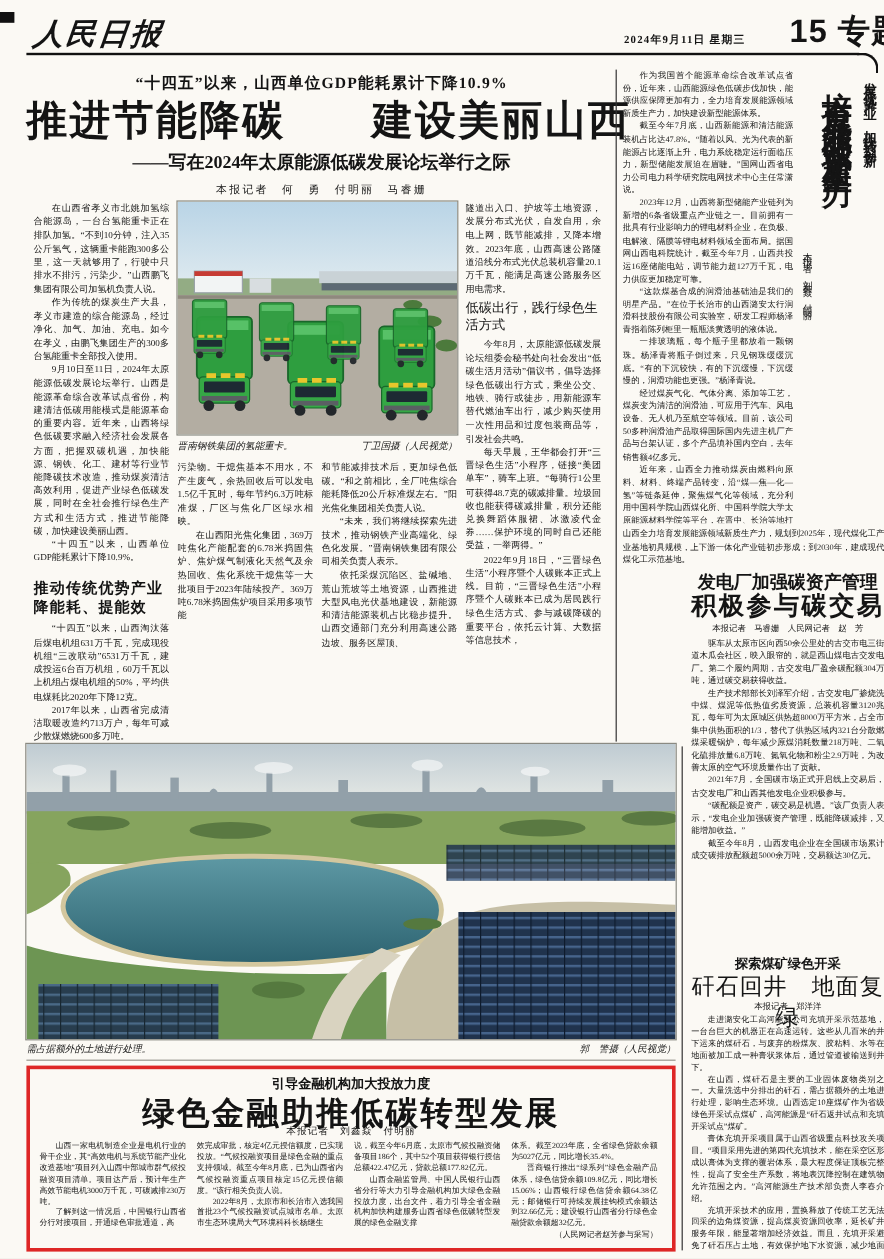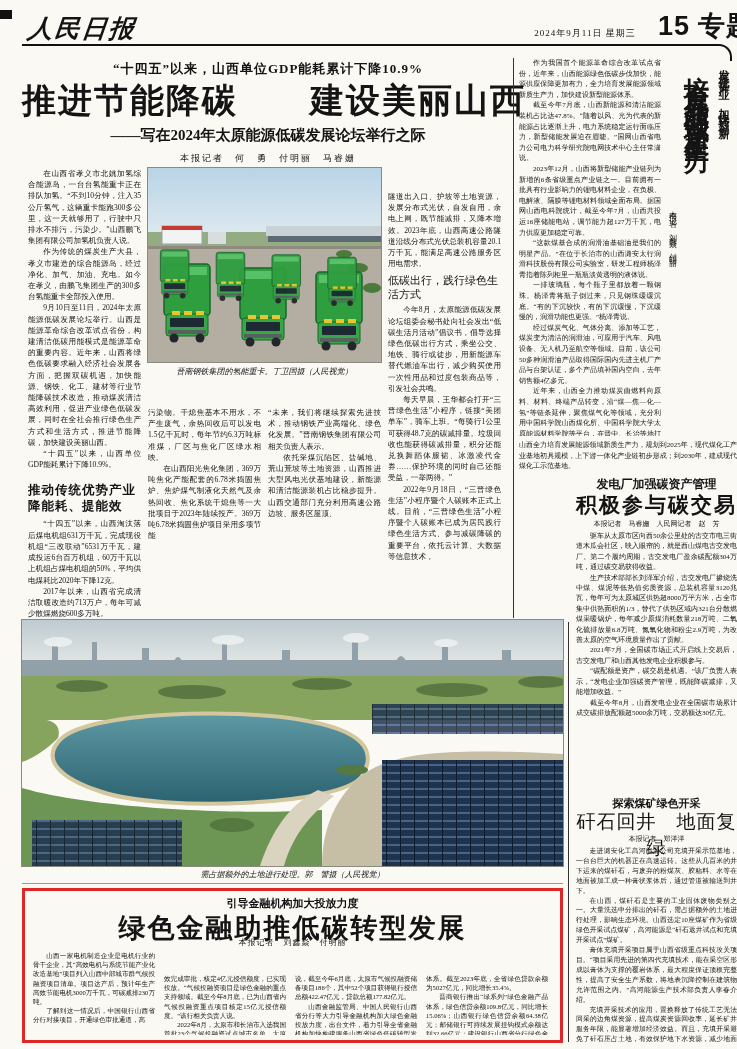--- a/index.html
+++ b/index.html
@@ -4,41 +4,41 @@
 <style>
   html,body{margin:0;padding:0;background:#e9e7e0;}
   #page{position:relative;width:737px;height:1049px;background:#fbf9f4;color:#141414;
         font-family:"Liberation Serif","DejaVu Serif",serif;overflow:hidden;}
   .abs{position:absolute;}
   .ctr{text-align:center;}
   
   #corner-block{left:0;top:10px;width:12px;height:9px;background:#111;}
   #masthead{left:28px;top:12px;font-size:25px;font-weight:bold;font-style:italic;
             letter-spacing:2px;transform:skewX(-6deg);}
-  #pub-date{left:520px;top:27px;width:130px;font-size:9px;font-weight:normal;text-align:center;letter-spacing:1px;}
+  #pub-date{left:520px;top:27px;width:130px;font-size:9px;font-weight:bold;text-align:left;letter-spacing:1px;}
   #page-info{left:658px;top:8px;font-size:27px;font-weight:bold;letter-spacing:1px;white-space:nowrap;}
   #page-info .num{font-family:"Liberation Sans",sans-serif;margin-right:8px;}
   #header-rule{left:22px;top:44px;width:694px;height:2px;background:#111;}
   #header-curl{left:714px;top:44px;width:16px;height:15px;border-top:2px solid #111;
                border-right:2px solid #111;border-top-right-radius:13px;}
   
   #main-art{left:22px;top:54px;width:492px;height:566px;}
   #main-kicker{left:0;top:6px;width:100%;font-size:13px;font-weight:bold;letter-spacing:1px;}
   #main-headline{left:0;top:24px;width:100%;font-size:34px;font-weight:bold;letter-spacing:2px;white-space:nowrap;}
   #main-dek{left:0;top:72px;width:100%;font-size:15px;font-weight:bold;}
   #main-byline{left:0;top:98px;width:100%;font-size:9px;letter-spacing:2px;}
   .col{overflow:hidden;}
   .body{font-size:7.6px;line-height:11.2px;text-align:justify;}
   .body p{margin:0;text-indent:2em;}
-  .cont p:first-child{text-indent:0;margin-top:23px;}
+  .cont p:first-child{text-indent:0;}
   .sub1{font-size:12.5px;line-height:16px;font-weight:bold;margin:12px 0 4px;
         font-family:"Liberation Sans",sans-serif;letter-spacing:1px;}
   .sub3{font-size:11px;line-height:14px;font-weight:normal;margin:4px 0 3px;
         font-family:"Liberation Sans",sans-serif;}
-  .caption{font-size:8px;font-style:italic;display:flex;justify-content:center;}
+  .caption{font-size:8px;font-style:italic;display:flex;justify-content:space-between;}
   .photo-frame{outline:1px solid #8a8a82;}
   
   #photo2-cap{left:22px;top:869px;width:541px;}
   #rule-under-photo{left:22px;top:883px;width:541px;height:1px;background:#9a978e;}
   
   #finance{left:22px;top:888px;width:535px;height:149px;border:3px solid #de2726;}
   #fin-kicker{left:0;top:5px;width:100%;font-size:11px;font-weight:bold;font-family:"Liberation Sans",sans-serif;}
   #fin-headline{left:0;top:19px;width:100%;font-size:27px;font-weight:bold;letter-spacing:2px;}
   #fin-byline{left:0;top:46px;width:100%;font-size:8px;letter-spacing:1px;}
   .fin-col{top:60px;width:122px;height:84px;font-size:6.6px;line-height:9.2px;overflow:hidden;}
@@ -48,21 +48,21 @@
   #vrule2{left:568px;top:622px;width:1px;height:420px;background:#333;}
   #energy{left:519px;top:56px;width:218px;height:416px;}
   #energy-body{left:0;top:2px;width:142px;height:378px;font-size:7px;line-height:10.6px;}
   #energy-byline{left:147px;top:148px;height:190px;writing-mode:vertical-rl;font-size:8px;letter-spacing:3px;}
   #energy-headline{left:161px;top:0;height:416px;writing-mode:vertical-rl;
                    font-size:25px;font-weight:bold;letter-spacing:6px;}
   #energy-kicker{left:197px;top:4px;height:132px;writing-mode:vertical-rl;
                  font-size:11px;font-weight:bold;letter-spacing:4px;font-family:"Liberation Sans",sans-serif;}
   #energy-ending{left:0;top:384px;width:218px;height:32px;font-size:7px;line-height:10.6px;}
   #carbon{left:576px;top:474px;width:161px;height:318px;}
-  #carbon-kicker{left:0;top:2px;width:100%;font-size:12px;font-weight:bold;}
+  #carbon-kicker{left:0;top:2px;width:100%;font-size:15px;font-weight:bold;}
   #carbon-headline{left:0;top:17px;width:100%;font-size:21px;font-weight:bold;letter-spacing:2px;}
   #carbon-byline{left:0;top:45px;width:100%;font-size:7px;}
   #carbon-body{left:0;top:57px;width:161px;height:259px;font-size:7px;line-height:10.4px;}
   #mine{left:576px;top:796px;width:161px;height:250px;}
   #mine-kicker{left:0;top:0;width:100%;font-size:11px;font-weight:bold;}
   #mine-headline{left:0;top:13px;width:100%;font-size:19px;font-weight:normal;letter-spacing:1px;}
   #mine-byline{left:0;top:38px;width:100%;font-size:7px;}
   #mine-body{left:0;top:50px;width:161px;height:198px;font-size:6.8px;line-height:9.9px;}
 </style>
 </head>
@@ -151,20 +151,21 @@
     <div class="abs col" style="left:126px;top:330px;width:113px;height:234px;">
       <div class="body cont">
           <p>污染物。干熄焦基本不用水，不产生废气，余热回收后可以发电1.5亿千瓦时，每年节约6.3万吨标准煤，厂区与焦化厂区绿水相映。</p>
           <p>在山西阳光焦化集团，369万吨焦化产能配套的6.78米捣固焦炉、焦炉煤气制液化天然气及余热回收、焦化系统干熄焦等一大批项目于2023年陆续投产。369万吨6.78米捣固焦炉项目采用多项节能</p>
         </div>
 
     </div>
 
     <div class="abs col" style="left:246px;top:330px;width:113px;height:234px;">
       <div class="body cont">
+          <p>和节能减排技术后，更加绿色低碳。“和之前相比，全厂吨焦综合能耗降低20公斤标准煤左右。”阳光焦化集团相关负责人说。</p>
           <p>“未来，我们将继续探索先进技术，推动钢铁产业高端化、绿色化发展。”晋南钢铁集团有限公司相关负责人表示。</p>
           <p>依托采煤沉陷区、盐碱地、荒山荒坡等土地资源，山西推进大型风电光伏基地建设，新能源和清洁能源装机占比稳步提升。山西交通部门充分利用高速公路边坡、服务区屋顶、</p>
         </div>
     </div>
 
     <div class="abs col" style="left:366px;top:114px;width:113px;height:450px;">
       <div class="body cont">
           <p>隧道出入口、护坡等土地资源，发展分布式光伏，自发自用，余电上网，既节能减排，又降本增效。2023年底，山西高速公路隧道沿线分布式光伏总装机容量20.1万千瓦，能满足高速公路服务区用电需求。</p>
         </div>
       <div class="sub3">低碳出行，践行绿色生活方式</div>

